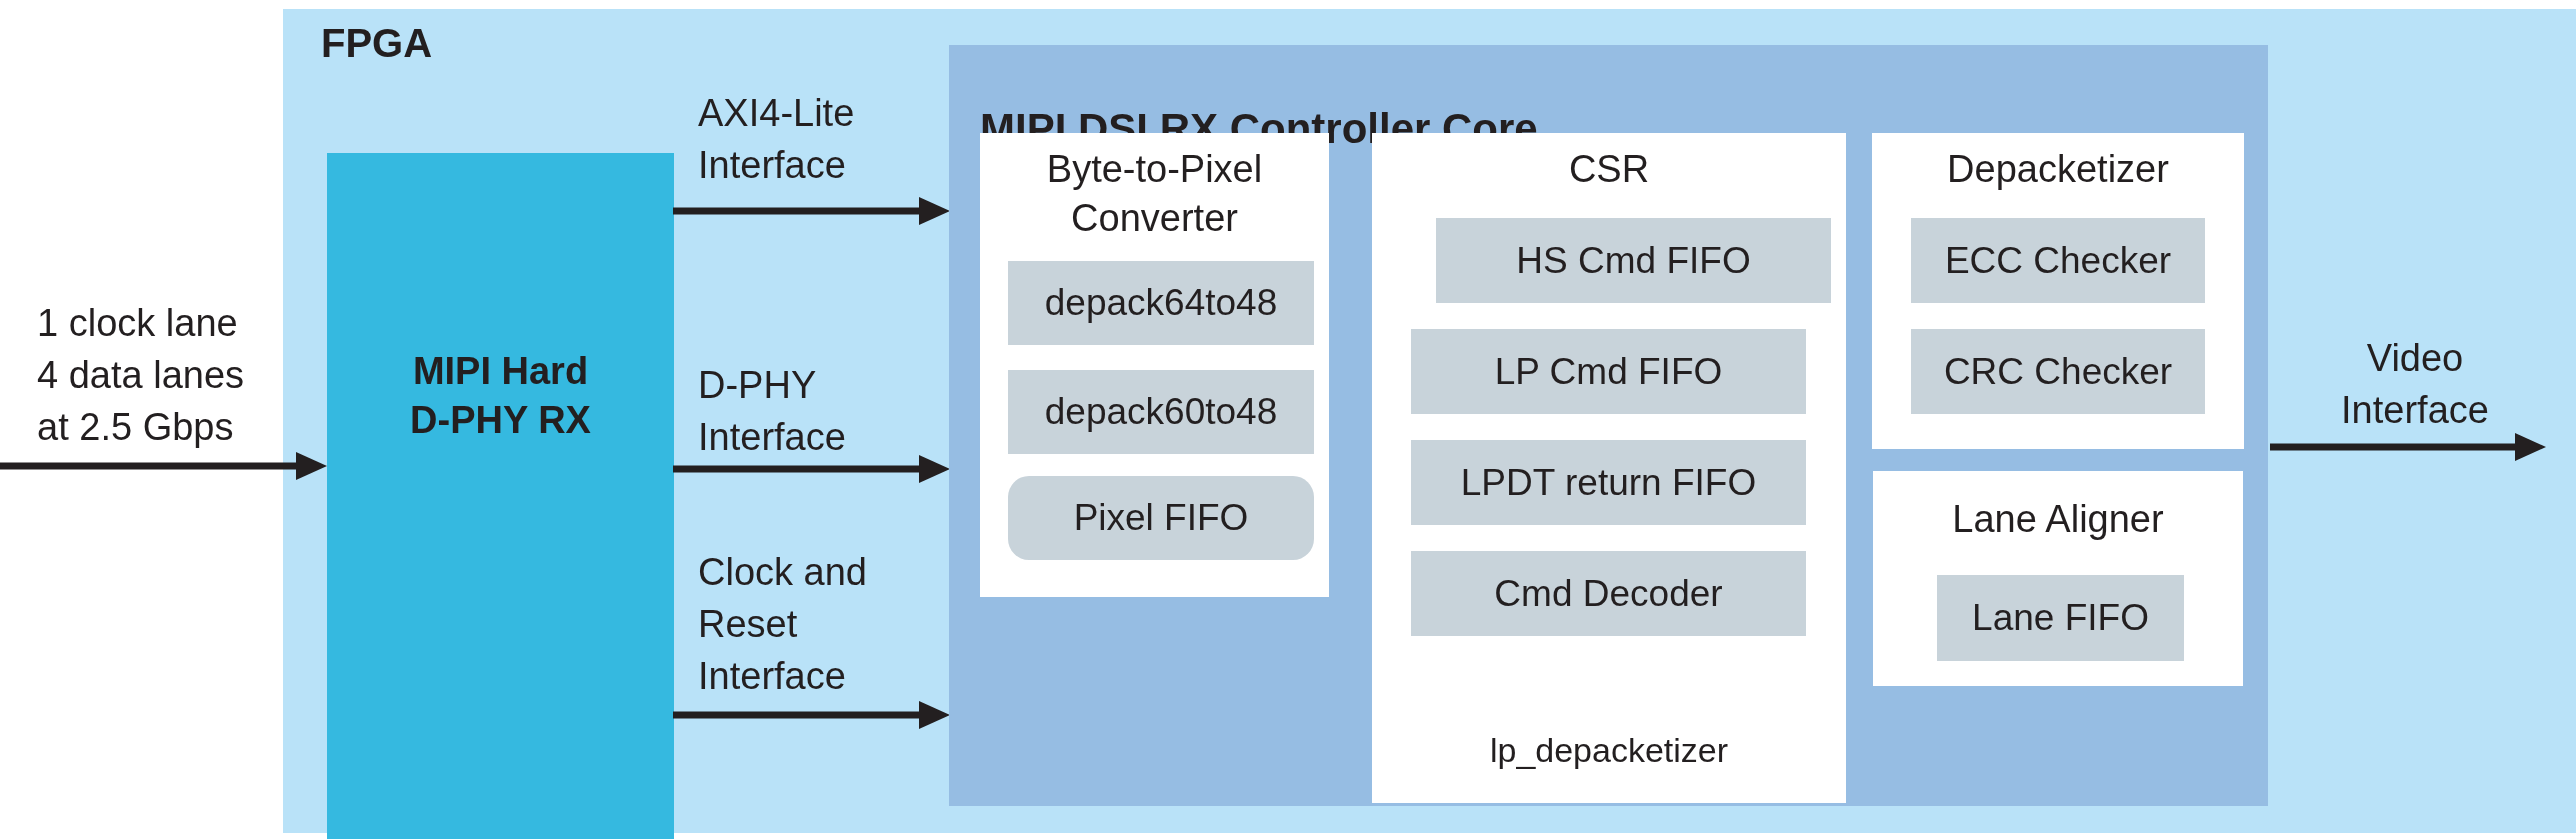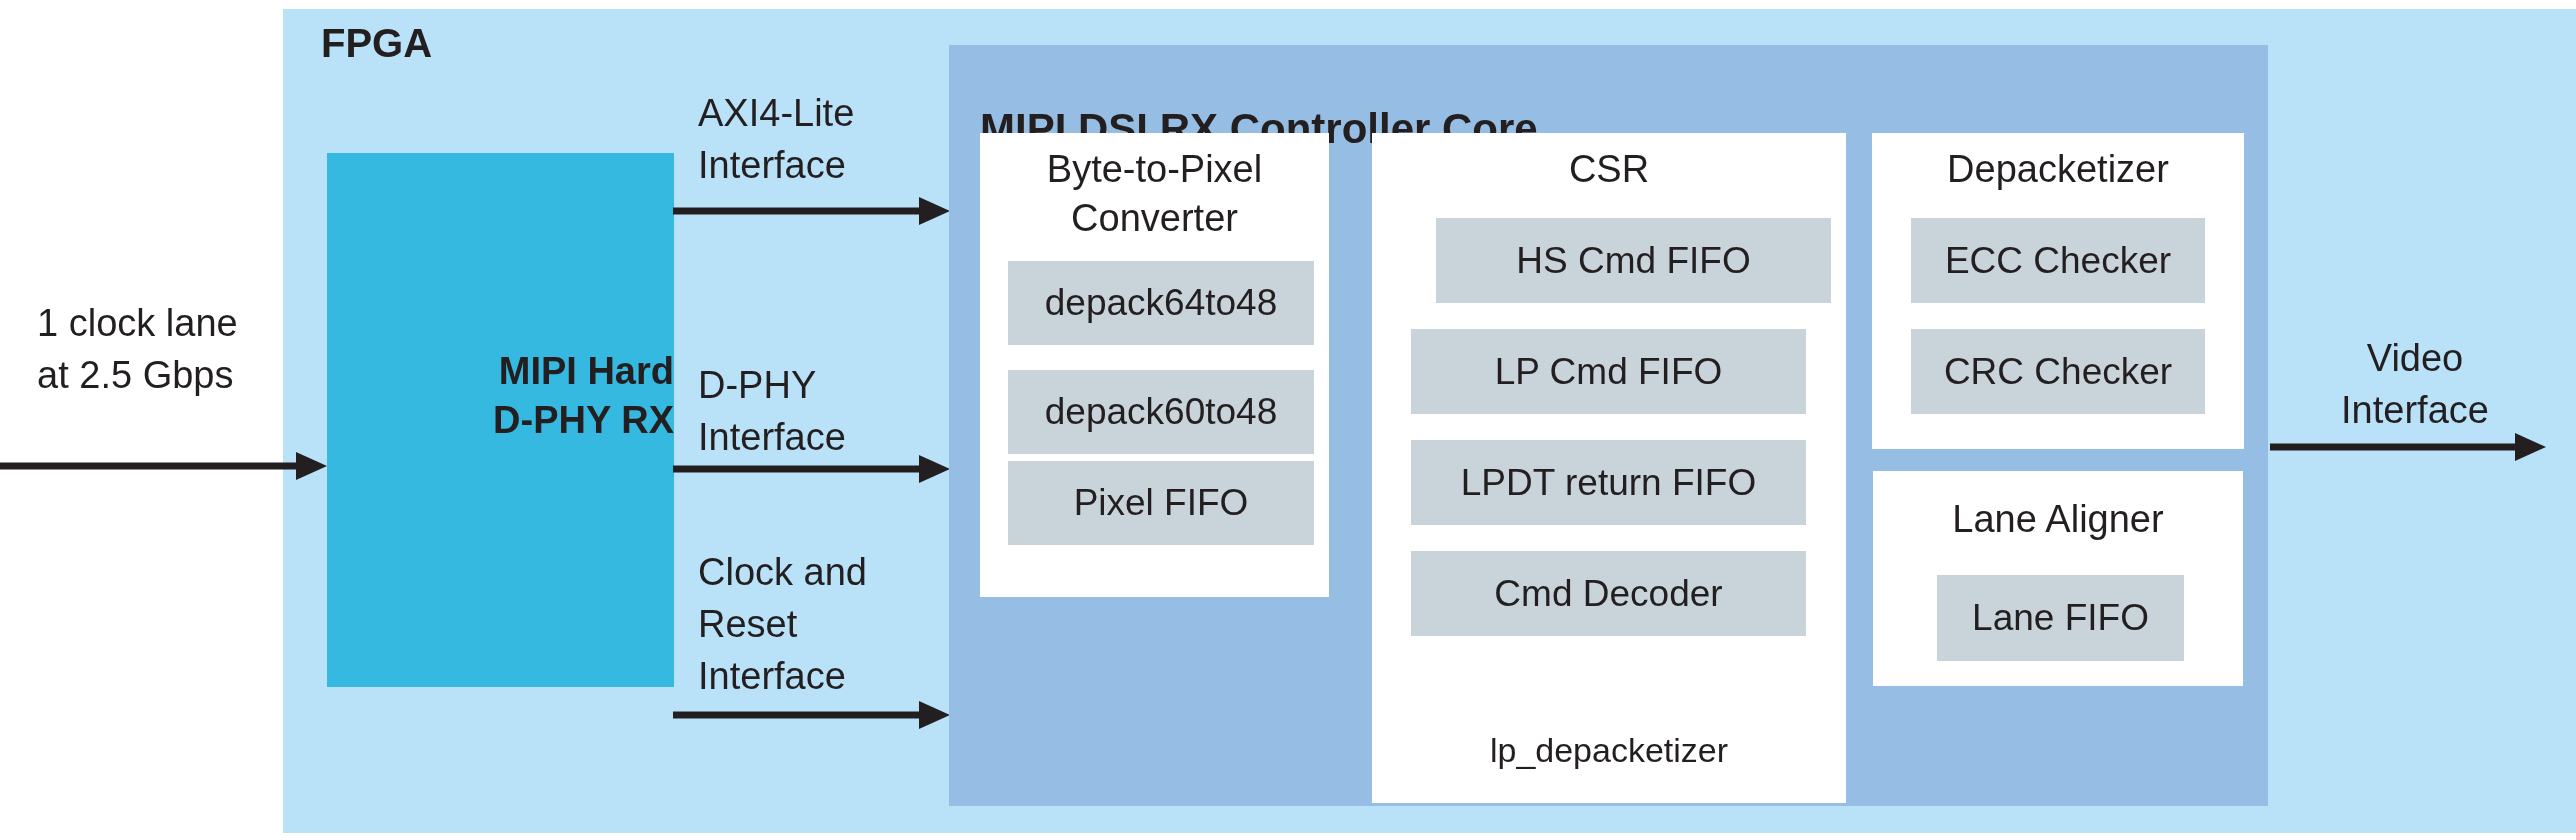--- a/index.html
+++ b/index.html
@@ -25,23 +25,23 @@
   
   .fpga-box {
     left: 283px; top: 8.7px; width: 2293px; height: 824px;
     background: var(--fpga-bg);
   }
   .fpga-label {
     left: 321px; top: 19px;
     font-size: 40px; font-weight: bold; line-height: 49px;
   }
   .phy-block {
-    left: 327px; top: 153px; width: 347px; height: 534px;
+    left: 327px; top: 153px; width: 347px; height: 686px;
     background: var(--phy-bg);
-    display: flex; flex-direction: column; align-items: flex-end;
+    display: flex; flex-direction: column; align-items: center;
     padding-top: 194px;
     font-size: 38px; font-weight: bold; line-height: 49px;
     text-align: center;
   }
   .core-box {
     left: 949px; top: 45px; width: 1319px; height: 761px;
     background: var(--core-bg);
   }
   .core-title {
     position: absolute;
@@ -97,21 +97,21 @@
     background: var(--panel-bg);
     display: flex; align-items: center; justify-content: center;
     font-size: 34px;
   }
 
   
   .panel-b2p .panel-title { top: 12.2px; }
   .b2p-item { left: 28px; width: 306px; height: 84px; }
   .b2p-item-0 { top: 128px; }
   .b2p-item-1 { top: 237px; }
-  .b2p-item-2 { top: 328px; }
+  .b2p-item-2 { top: 343px; border-radius: 21px; }
 
   .panel-csr .panel-title { top: 12.2px; }
   .csr-item { left: 39px; width: 395px; height: 85px; }
   .csr-item-0 { top: 85px; margin-left: 25px; }
   .csr-item-1 { top: 196px; }
   .csr-item-2 { top: 307px; }
   .csr-item-3 { top: 418px; }
 
   .panel-dep .panel-title { top: 12.2px; }
   .dep-item { left: 39px; width: 294px; height: 85px; }
@@ -124,20 +124,21 @@
 </head>
 <body>
 
 <div class="canvas">
 
   <div class="abs fpga-box"></div>
   <div class="abs fpga-label">FPGA</div>
 
   <div class="abs lines-label input-label">
     <div>1 clock lane</div>
+    <div>4 data lanes</div>
     <div>at 2.5 Gbps</div>
   </div>
   <div class="arrow arrow-input">
     <div class="shaft"></div>
     <div class="head"></div>
   </div>
 
   <div class="abs phy-block">
     <div>MIPI Hard</div>
     <div>D-PHY RX</div>

